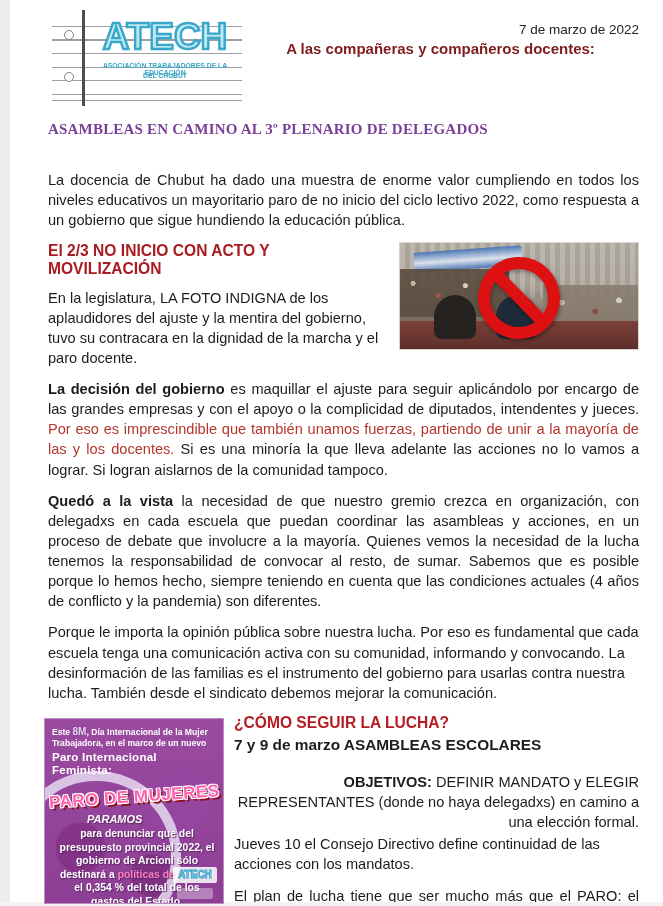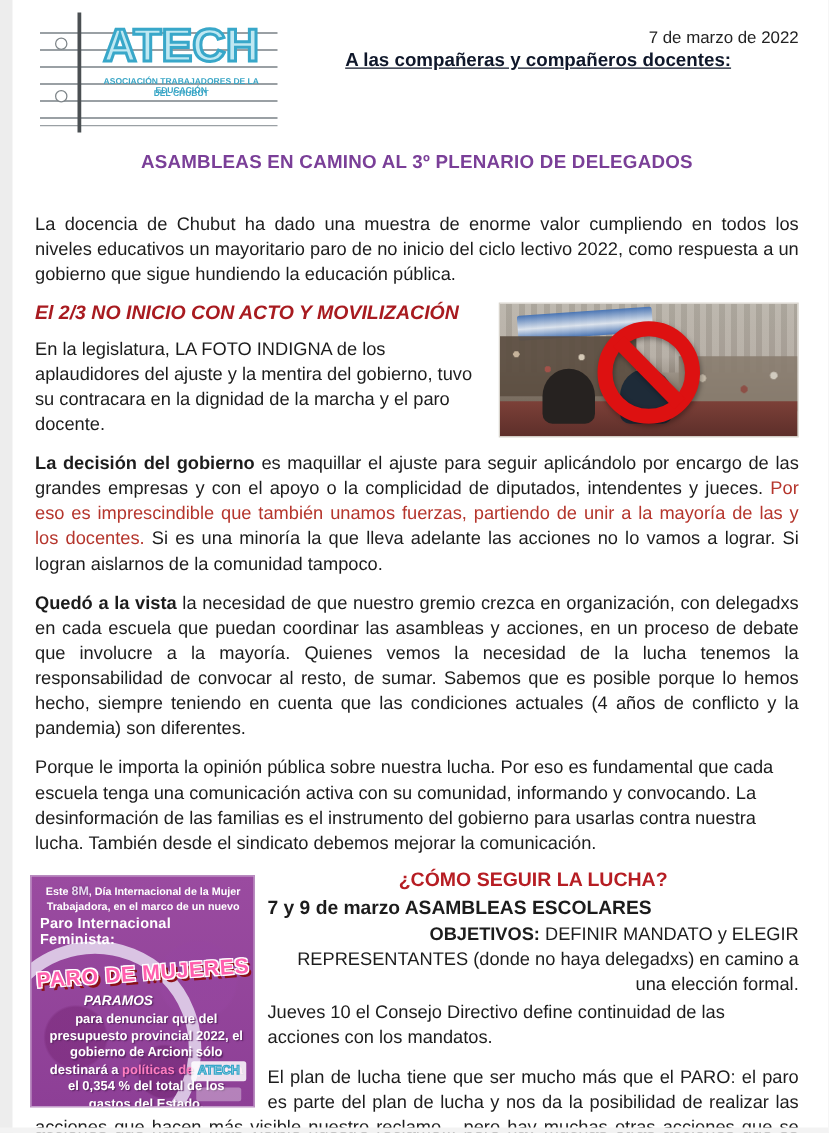--- a/index.html
+++ b/index.html
@@ -4,21 +4,21 @@
 <style>
   html,body{margin:0;padding:0;background:#e9e9e9;}
   .page{
     position:relative;
     width:663px;height:906px;
     background:#ffffff;
     font-family:"Liberation Sans","DejaVu Sans",sans-serif;
     color:#1c1c1c;
     overflow:hidden;
     box-sizing:border-box;
-    padding:14px 24px 0 28px;
+    padding:14px 24px 0 48px;
   }
   .edge-left{position:absolute;left:0;top:0;width:10px;height:906px;background:#ededed;}
   .edge-bottom{position:absolute;left:0;bottom:0;width:663px;height:4px;background:#f3f3f3;}
 
   
   .header{display:flex;align-items:flex-start;}
   .logo{position:relative;width:190px;height:86px;flex:0 0 auto;margin-left:4px;
         background:repeating-linear-gradient(#fff 0 12px,#9aa0a4 12px 13.5px);
         border-bottom:1.5px solid #9aa0a4;}
   .logo .spine{position:absolute;left:30px;top:-4px;width:2.5px;height:96px;background:#4a4f52;}
@@ -30,31 +30,31 @@
     font-size:37px;font-weight:800;letter-spacing:0px;line-height:1;
     color:#bfe8f2;-webkit-text-stroke:2.4px #38a7c9;text-stroke:2.4px #38a7c9;
     font-stretch:condensed;
   }
   .logo .tag{position:absolute;left:40px;width:146px;text-align:center;color:#3aa6c6;font-weight:700;}
   .logo .tag1{top:48px;font-size:6.8px;}
   .logo .tag2{top:58px;font-size:6.8px;}
 
   .head-right{flex:1;text-align:center;padding-top:8px;}
   .date{font-size:13.5px;color:#222;text-align:right;}
-  .salutation{font-size:15px;font-weight:700;color:#0f172a;margin-top:3px;text-decoration:underline;}
+  .salutation{font-size:15px;font-weight:700;color:#7f1d1d;margin-top:3px;}
   .main-title{font-size:20.5px;font-weight:800;color:#111;margin-top:16px;letter-spacing:.2px;}
 
-  .subtitle{text-align:center;color:#7a3f98;font-weight:800;font-size:15px;margin:20px 0 12px 0;letter-spacing:.2px;}
+  .subtitle{text-align:left;color:#7a3f98;font-weight:800;font-size:15px;margin:20px 0 12px 0;letter-spacing:.2px;font-family:Liberation Serif, serif;}
 
   
   p{margin:0 0 11px 0;font-size:14.6px;line-height:1.38;}
   .just{text-align:justify;}
   .bold{font-weight:700;}
   .redtxt{color:#b5352c;}
-  .h-red{color:#a81b20;font-weight:800;font-size:15.6px;margin:6px 0 10px 0;font-style:italic;}
+  .h-red{color:#a81b20;font-weight:800;font-size:15.6px;margin:6px 0 10px 0;}
   .h-black{font-weight:800;font-size:15.4px;margin:4px 0 2px 0;}
 
   
   .photo{
     float:right;width:238px;height:106px;margin:0 0 6px 12px;
     position:relative;overflow:hidden;border:1px solid #d8d4cc;
     background:
       linear-gradient(180deg,#b6b0a6 0%,#b0a89e 40%,#968c80 55%,#7b6f62 70%,#6e5d50 100%);
   }
   .photo .stripes{position:absolute;inset:0;background:repeating-linear-gradient(90deg,rgba(255,255,255,.10) 0 5px,rgba(0,0,0,.06) 5px 10px);height:52%;}
@@ -82,37 +82,37 @@
     position:relative;overflow:hidden;color:#fff;
     background:
       radial-gradient(40px 40px at 20% 70%,rgba(120,40,120,.55) 0 60%,transparent 65%),
       radial-gradient(50px 50px at 75% 45%,rgba(150,70,160,.6) 0 60%,transparent 65%),
       radial-gradient(34px 34px at 60% 85%,rgba(110,35,110,.5) 0 60%,transparent 65%),
       linear-gradient(180deg,#9a4ba0,#8d3f96);
     border:1px solid #b98cc0;
   }
   .flyer .ring{position:absolute;left:-34px;top:52px;width:150px;height:150px;border:10px solid rgba(230,218,240,.85);border-radius:50%;}
   .flyer .ft{position:relative;z-index:2;}
-  .flyer .top{font-size:8.6px;font-weight:700;line-height:1.25;padding:7px 6px 0 7px;text-align:center;}
+  .flyer .top{font-size:8.6px;font-weight:700;line-height:1.25;padding:7px 6px 0 7px;}
   .flyer .m8{color:#e4d6ee;text-shadow:0 0 2px #6d2d76;font-size:10px;}
   .flyer .feminista{font-size:11.6px;font-weight:800;padding:1px 6px 0 7px;letter-spacing:.2px;}
   .flyer .paro-mujeres{
     font-size:17px;font-weight:800;letter-spacing:.5px;transform:rotate(-4deg);
     color:#ff5fae;margin:11px 0 0 4px;white-space:nowrap;
     text-shadow:-1px -1px 0 #fff,1px -1px 0 #fff,-1px 1px 0 #fff,1px 1px 0 #fff,2.5px 3px 0 #8c1016;
   }
   .flyer .paramos{font-size:11px;font-weight:800;margin:6px 0 0 42px;text-shadow:1px 1px 1px #5c2363;font-style:italic;}
   .flyer .fbody{font-size:10.4px;font-weight:700;line-height:1.3;text-align:center;padding:2px 8px 0 14px;text-shadow:1px 1px 1px #5c2363;}
   .flyer .hl{color:#ff7ec0;}
   .flyer .mini{position:absolute;right:6px;bottom:20px;width:44px;height:16px;background:rgba(255,255,255,.85);border-radius:2px;
     text-align:center;font-size:10px;font-weight:800;color:#cfe9f2;-webkit-text-stroke:1px #38a7c9;line-height:16px;z-index:3;}
   .flyer .mini2{position:absolute;right:10px;bottom:4px;width:36px;height:11px;background:rgba(255,255,255,.35);border-radius:2px;z-index:3;}
 
-  .lucha-head{color:#b61d23;font-weight:800;font-size:15.6px;text-align:center;margin:2px 0 4px 0;}
-  .lucha-line1{font-weight:800;font-size:15.4px;margin-bottom:2px;}
+  .lucha-head{color:#b61d23;font-weight:800;font-size:15.6px;text-align:left;margin:2px 0 4px 0;}
+  .lucha-line1{font-weight:800;font-size:15.4px;margin-bottom:18px;}
 </style>
 </head>
 <body>
 
 <div class="page">
   <div class="edge-left"></div>
   <div class="edge-bottom"></div>
 
   <div class="header">
     <div class="logo">

